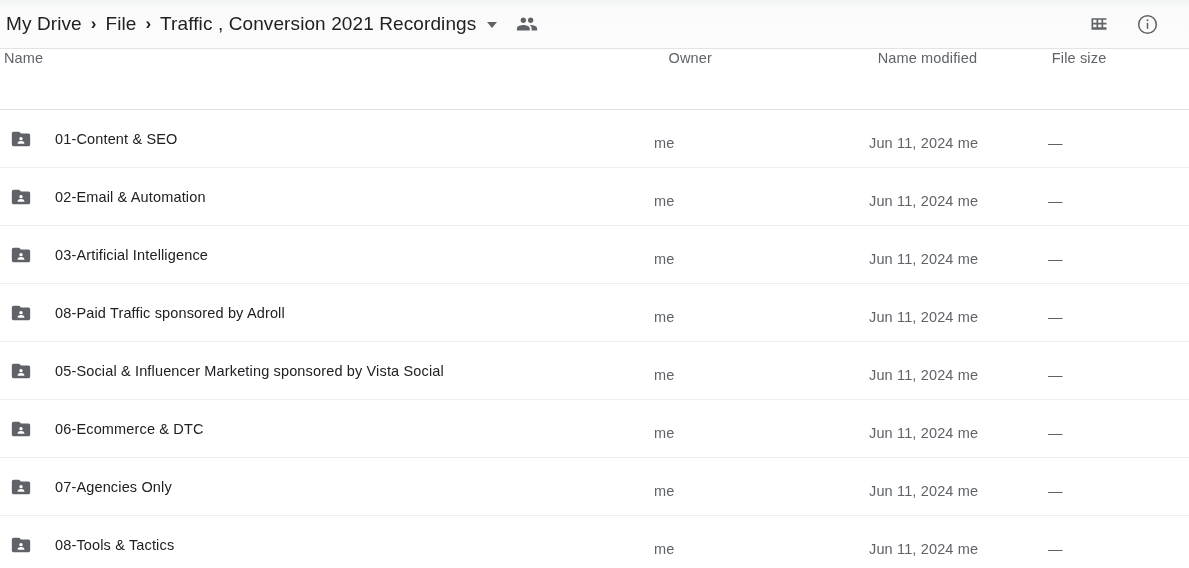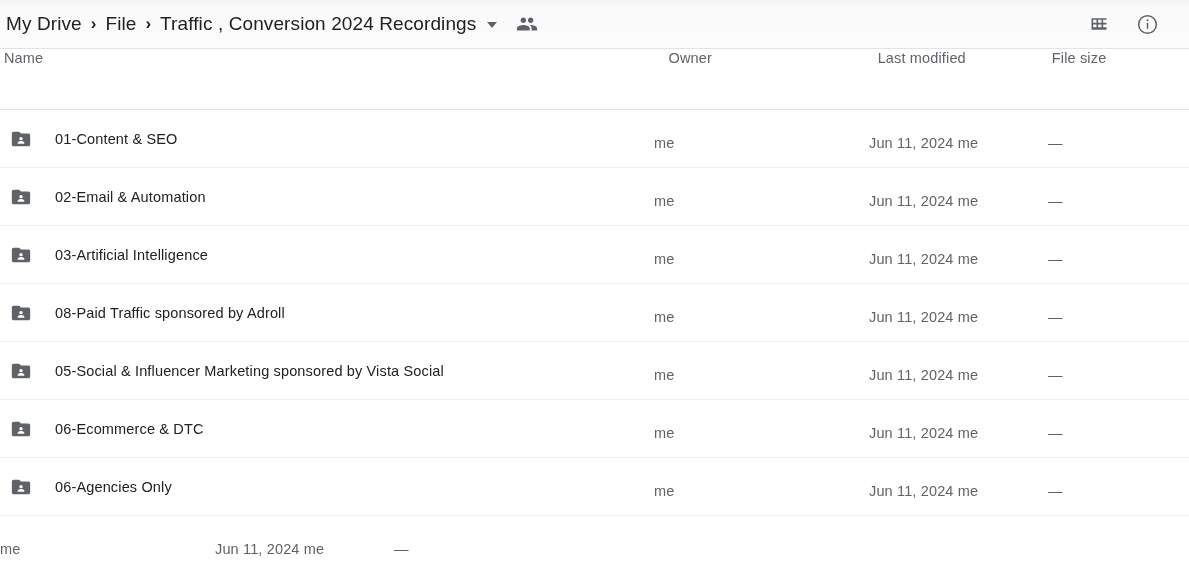--- a/index.html
+++ b/index.html
@@ -173,21 +173,21 @@
 
 <div id="app">
 
   <div class="topbar">
 
     <div class="crumbs">
       <span class="crumb">My Drive</span>
       <span class="crumb-sep">›</span>
       <span class="crumb">File</span>
       <span class="crumb-sep">›</span>
-      <span class="crumb current">Traffic , Conversion 2024 Recordings</span>
+      <span class="crumb current">Traffic , Conversion 2021 Recordings</span>
 
       <span class="crumb-caret"></span>
 
       <span class="people-icon">
         <svg width="22" height="22" viewBox="0 0 24 24" aria-hidden="true">
           <path fill="#5f6368" d="M16 11c1.66 0 2.99-1.34 2.99-3S17.66 5 16 5c-1.66 0-3 1.34-3 3s1.34 3 3 3zm-8 0c1.66 0 2.99-1.34 2.99-3S9.66 5 8 5C6.34 5 5 6.34 5 8s1.34 3 3 3zm0 2c-2.33 0-7 1.17-7 3.5V19h14v-2.5c0-2.33-4.67-3.5-7-3.5zm8 0c-.29 0-.62.02-.97.05 1.16.84 1.97 1.97 1.97 3.45V19h6v-2.5c0-2.33-4.67-3.5-7-3.5z"></path>
         </svg>
       </span>
     </div>
 
@@ -208,21 +208,21 @@
   </div>
 
   <div class="list-head">
     <div class="col-name">
       <span class="head-label">Name</span>
     </div>
     <div class="col-owner">
       <span class="head-label">Owner</span>
     </div>
     <div class="col-mod">
-      <span class="head-label">Last modified</span>
+      <span class="head-label">Name modified</span>
     </div>
     <div class="col-size">
       <span class="head-label">File size</span>
     </div>
   </div>
 
   <div class="rows" id="rows">
   <div class="row">
     <div class="name-cell">
       <span class="folder-icon">
@@ -321,27 +321,37 @@
 
   <div class="row">
     <div class="name-cell">
       <span class="folder-icon">
         <svg width="22" height="22" viewBox="0 0 24 24" aria-hidden="true">
           <path fill="#5f6368" d="M10 4H4c-1.1 0-2 .9-2 2v12c0 1.1.9 2 2 2h16c1.1 0 2-.9 2-2V8c0-1.1-.9-2-2-2h-8l-2-2z"></path>
           <circle cx="12" cy="11.6" r="1.85" fill="#ffffff"></circle>
           <path fill="#ffffff" d="M12 14.1c-2.1 0-3.6 1.05-3.6 2.1v1.1h7.2v-1.1c0-1.05-1.5-2.1-3.6-2.1z"></path>
         </svg>
       </span>
-      <span class="file-name">06-Agencies Only</span>
-    </div>
-    <div class="cell-owner">me</div>
-    <div class="cell-mod">Jun 11, 2024 me</div>
-    <div class="cell-size">—</div>
-  </div>
-
-  <div class="row">
+      <span class="file-name">07-Agencies Only</span>
+    </div>
+    <div class="cell-owner">me</div>
+    <div class="cell-mod">Jun 11, 2024 me</div>
+    <div class="cell-size">—</div>
+  </div>
+
+  <div class="row">
+    <div class="name-cell">
+      <span class="folder-icon">
+        <svg width="22" height="22" viewBox="0 0 24 24" aria-hidden="true">
+          <path fill="#5f6368" d="M10 4H4c-1.1 0-2 .9-2 2v12c0 1.1.9 2 2 2h16c1.1 0 2-.9 2-2V8c0-1.1-.9-2-2-2h-8l-2-2z"></path>
+          <circle cx="12" cy="11.6" r="1.85" fill="#ffffff"></circle>
+          <path fill="#ffffff" d="M12 14.1c-2.1 0-3.6 1.05-3.6 2.1v1.1h7.2v-1.1c0-1.05-1.5-2.1-3.6-2.1z"></path>
+        </svg>
+      </span>
+      <span class="file-name">08-Tools &amp; Tactics</span>
+    </div>
     <div class="cell-owner">me</div>
     <div class="cell-mod">Jun 11, 2024 me</div>
     <div class="cell-size">—</div>
   </div>
 </div>
 
 </div>
 
 </body></html>

